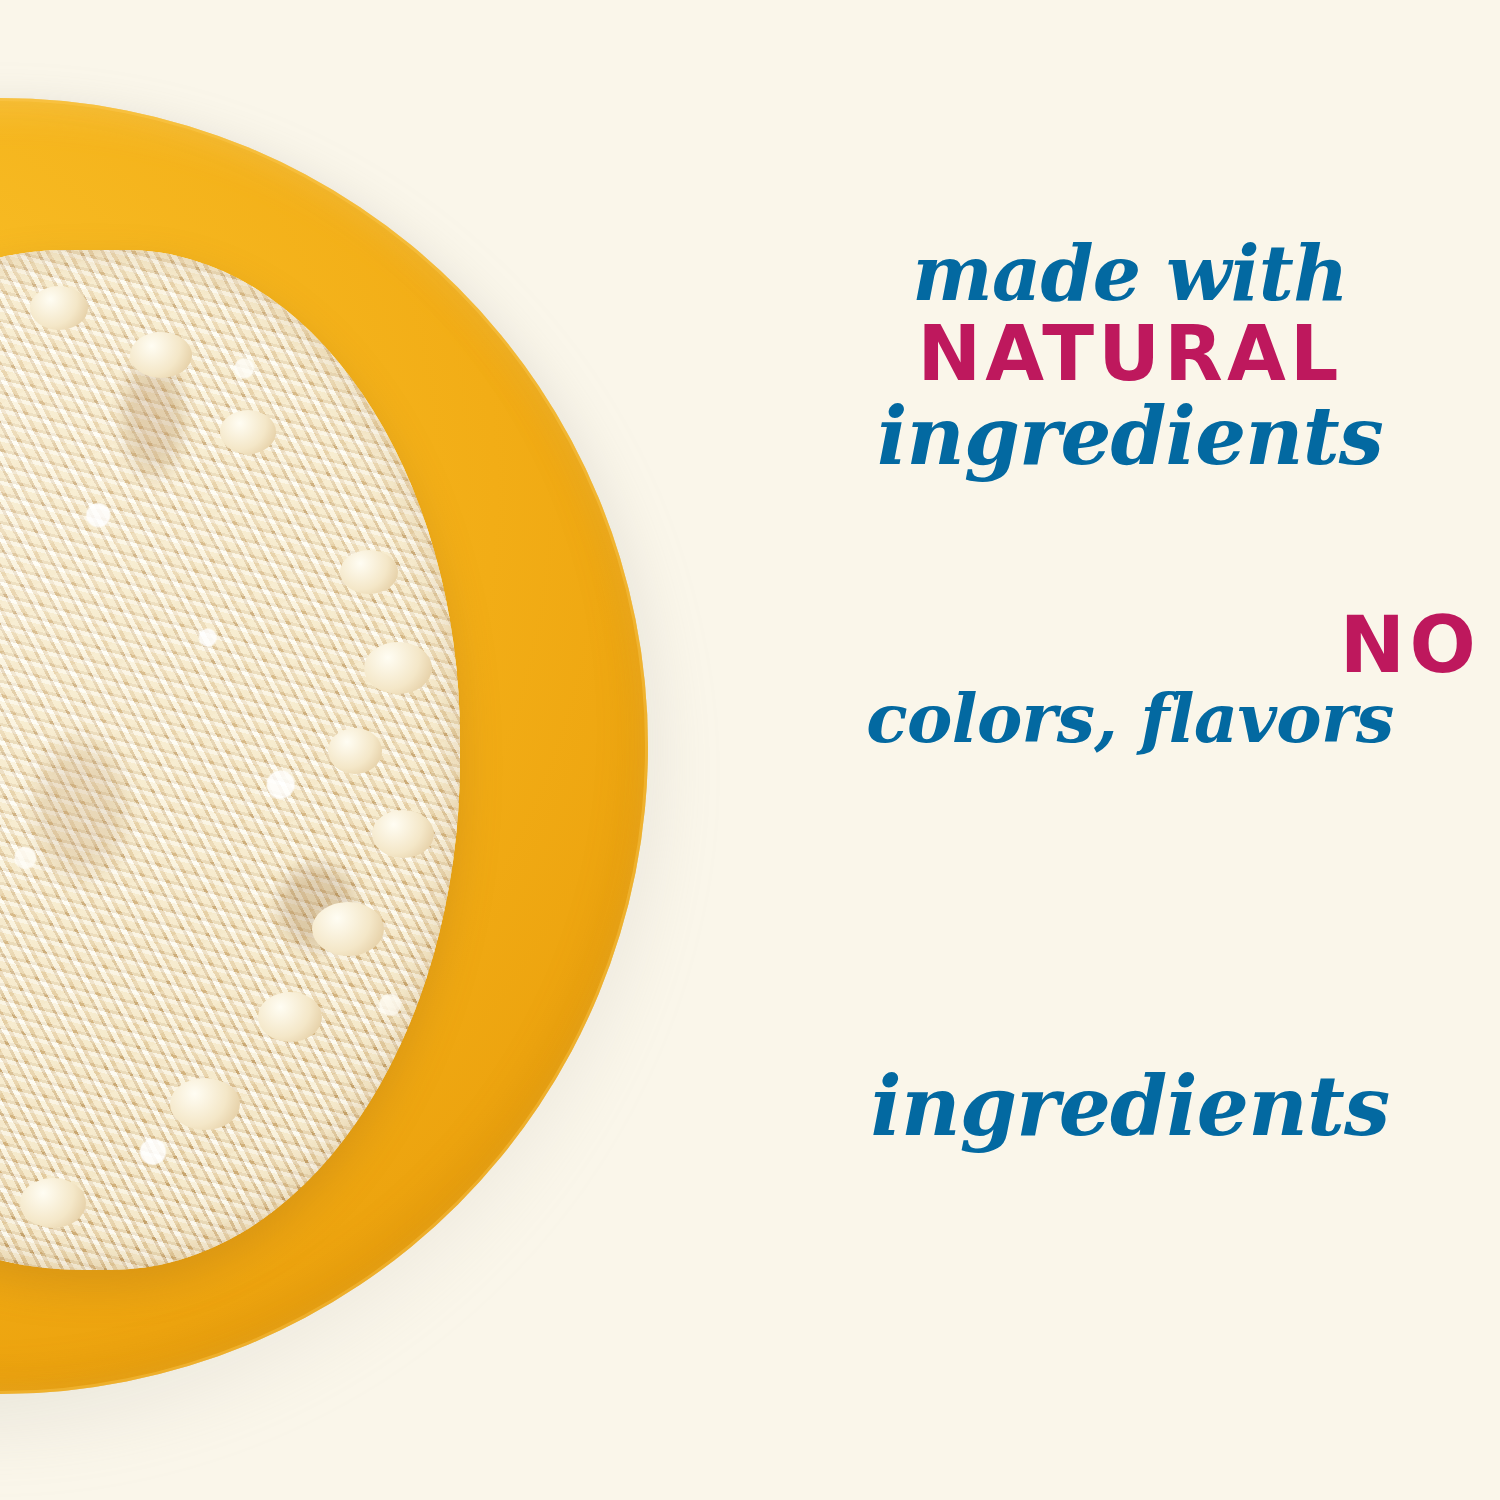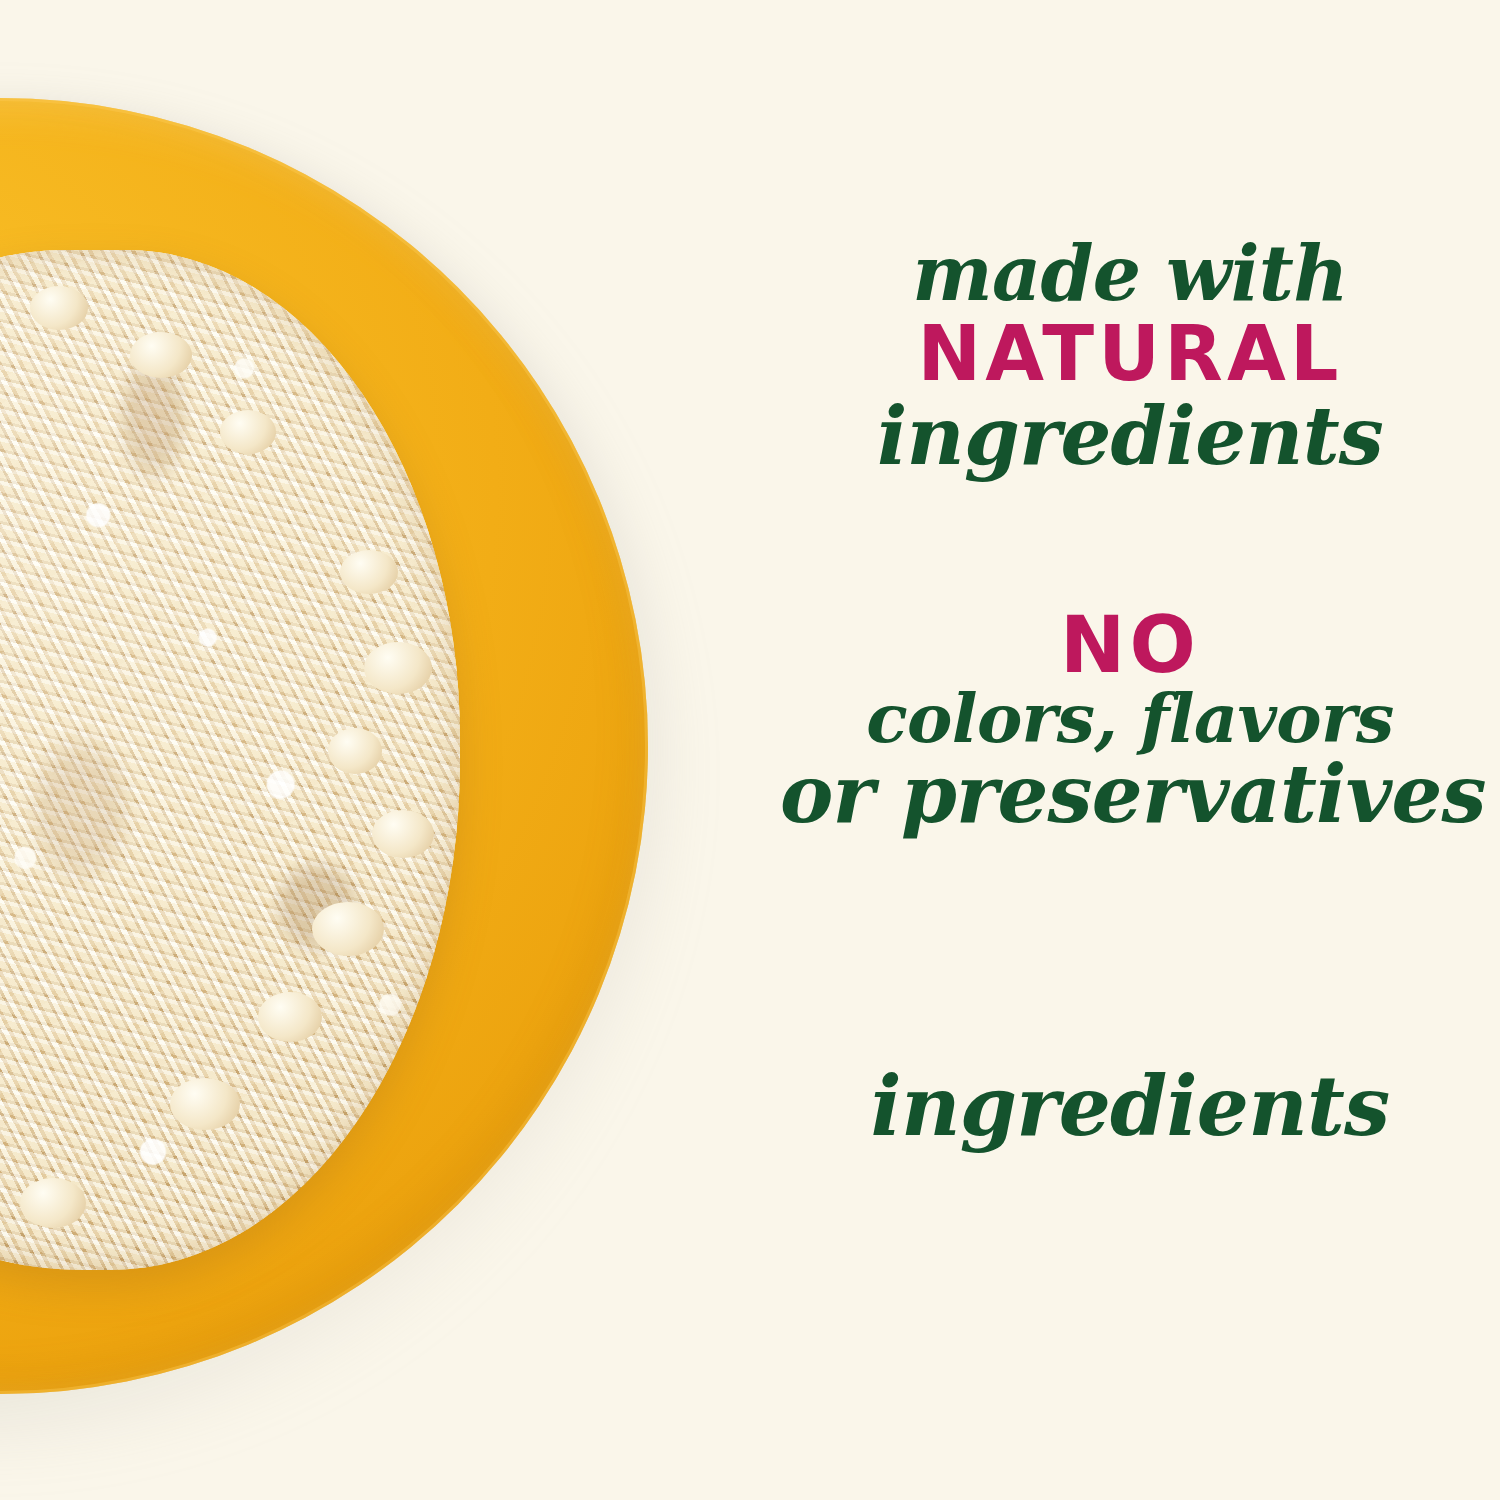--- a/index.html
+++ b/index.html
@@ -182,39 +182,39 @@
     text-align: center;
   }
   .claim-1 { top: 238px; }
   .claim-2 { top: 606px; }
   .claim-3 { top: 1062px; }
 
   .line-script {
     font-family: "DejaVu Serif", serif;
     font-style: italic;
     font-weight: 700;
-    color: #14532d;
+    color: #0369a1;
     letter-spacing: -0.01em;
     white-space: nowrap;
   }
   .line-caps {
     font-family: "DejaVu Sans", sans-serif;
     font-weight: 700;
     color: #be185d;
     letter-spacing: 0.055em;
     white-space: nowrap;
   }
 
   
   .c1-l1 { font-size: 76px; line-height: 0.96; }
   .c1-l2 { font-size: 76px; line-height: 1.12; }
   .c1-l3 { font-size: 80px; line-height: 1.02; }
 
   
-  .c2-l1 { font-size: 78px; line-height: 1.0; }
+  .c2-l1 { font-size: 78px; line-height: 1.0; text-align: right; }
   .c2-l2 { font-size: 78px; line-height: 1.04; }
   .c2-l3 { font-size: 68px; line-height: 1.02; }
   .c2-l4 { font-size: 80px; line-height: 1.04; }
 
   
   .c3-l1 { font-size: 74px; line-height: 1.0; }
   .c3-l2 { font-size: 82px; line-height: 1.08; }
 </style>
 </head>
 <body>
@@ -256,21 +256,20 @@
 
     <div class="claim claim-1">
       <div class="line-script c1-l1">made with</div>
       <div class="line-caps c1-l2">NATURAL</div>
       <div class="line-script c1-l3">ingredients</div>
     </div>
 
     <div class="claim claim-2">
       <div class="line-caps c2-l1">NO</div>
       <div class="line-script c2-l3">colors, flavors</div>
-      <div class="line-script c2-l4">or preservatives</div>
     </div>
 
     <div class="claim claim-3">
       <div class="line-script c3-l2">ingredients</div>
     </div>
 
   </div>
 </div>
 
 </body></html>

